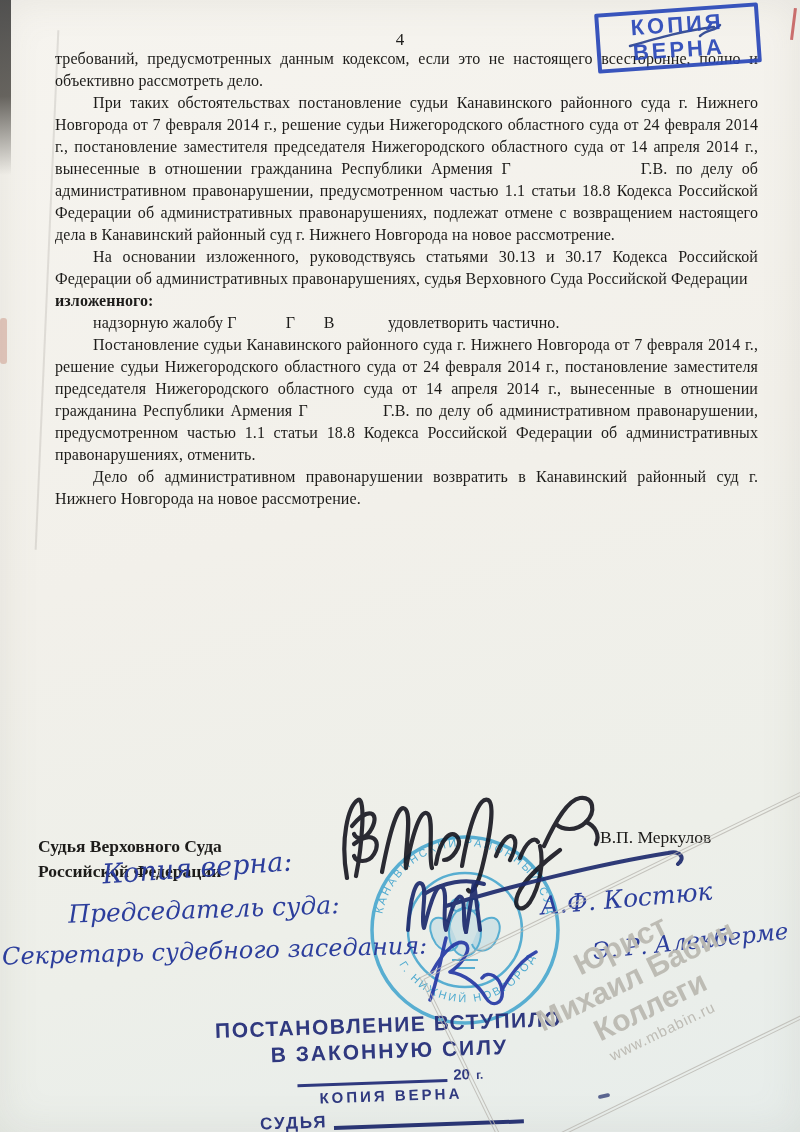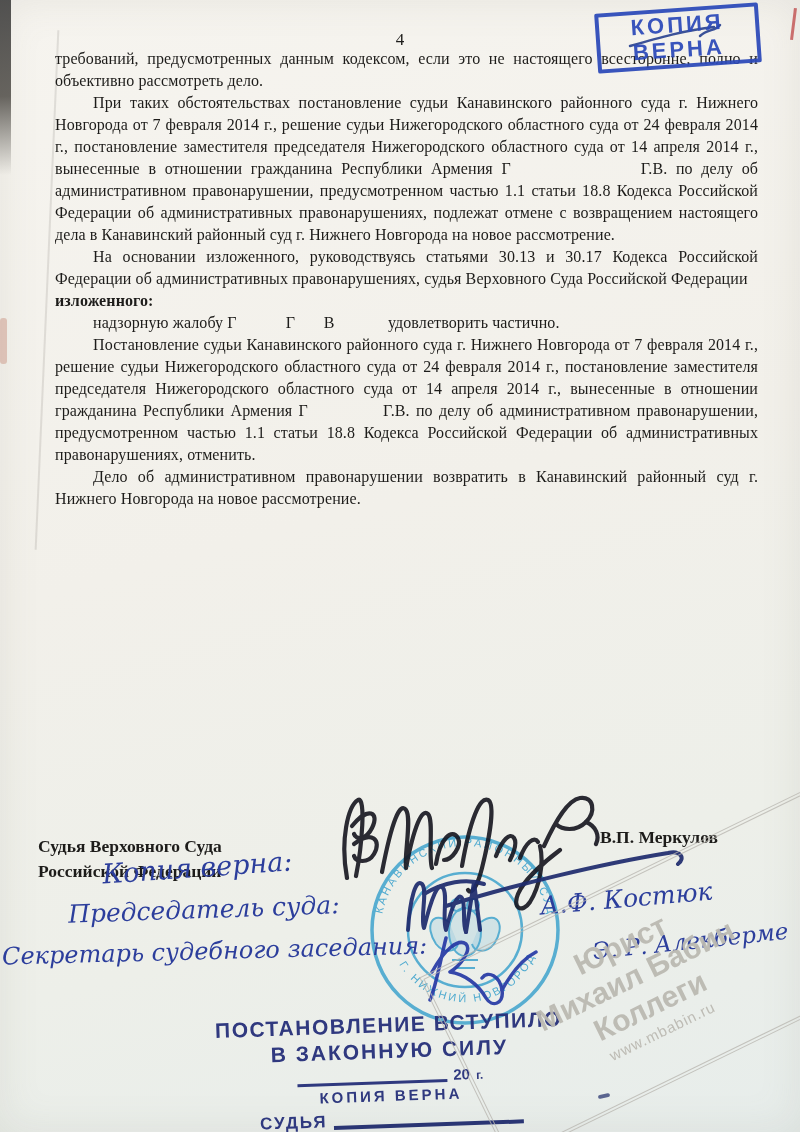--- a/index.html
+++ b/index.html
@@ -18,21 +18,21 @@
   .bottom-dash{position:absolute;left:598px;top:1094px;width:12px;height:4px;background:#2a3570;opacity:.75;transform:rotate(-12deg);border-radius:2px;}
 
   .pagenum{position:absolute;top:30px;left:0;width:800px;text-align:center;font-size:17px;}
 
   .bodytext{position:absolute;left:55px;top:48px;width:703px;}
   .bodytext p{margin:0;font-size:16px;line-height:22px;text-align:justify;letter-spacing:.1px;}
   .bodytext p.indent{text-indent:38px;}
   .ruling-heading{margin:24px 0 34px;text-align:center;font-weight:bold;font-size:16.5px;letter-spacing:.5px;}
 
   .sig-title{position:absolute;left:38px;top:806px;font-weight:bold;font-size:17.5px;line-height:25px;margin-top:28px;}
-  .sig-name{position:absolute;left:600px;top:827px;font-weight:bold;font-size:17.5px;}
+  .sig-name{position:absolute;left:600px;top:827px;font-weight:normal;font-size:17.5px;}
 
   .hand{position:absolute;font-family:"DejaVu Serif",serif;font-style:italic;color:#2c3e9c;white-space:nowrap;z-index:6;}
   .hw-copy{left:102px;top:852px;font-size:27px;transform:rotate(-4deg);}
   .hw-chair{left:68px;top:895px;font-size:25px;transform:rotate(-2deg);}
   .hw-secr{left:2px;top:937px;font-size:24px;transform:rotate(-1.5deg);}
   .hw-kost{left:540px;top:884px;font-size:25px;transform:rotate(-5deg);}
   .hw-alek{left:592px;top:928px;font-size:23px;transform:rotate(-6deg);}
 
   .stamp-top{
     position:absolute;left:596px;top:8px;width:156px;height:52px;z-index:7;

